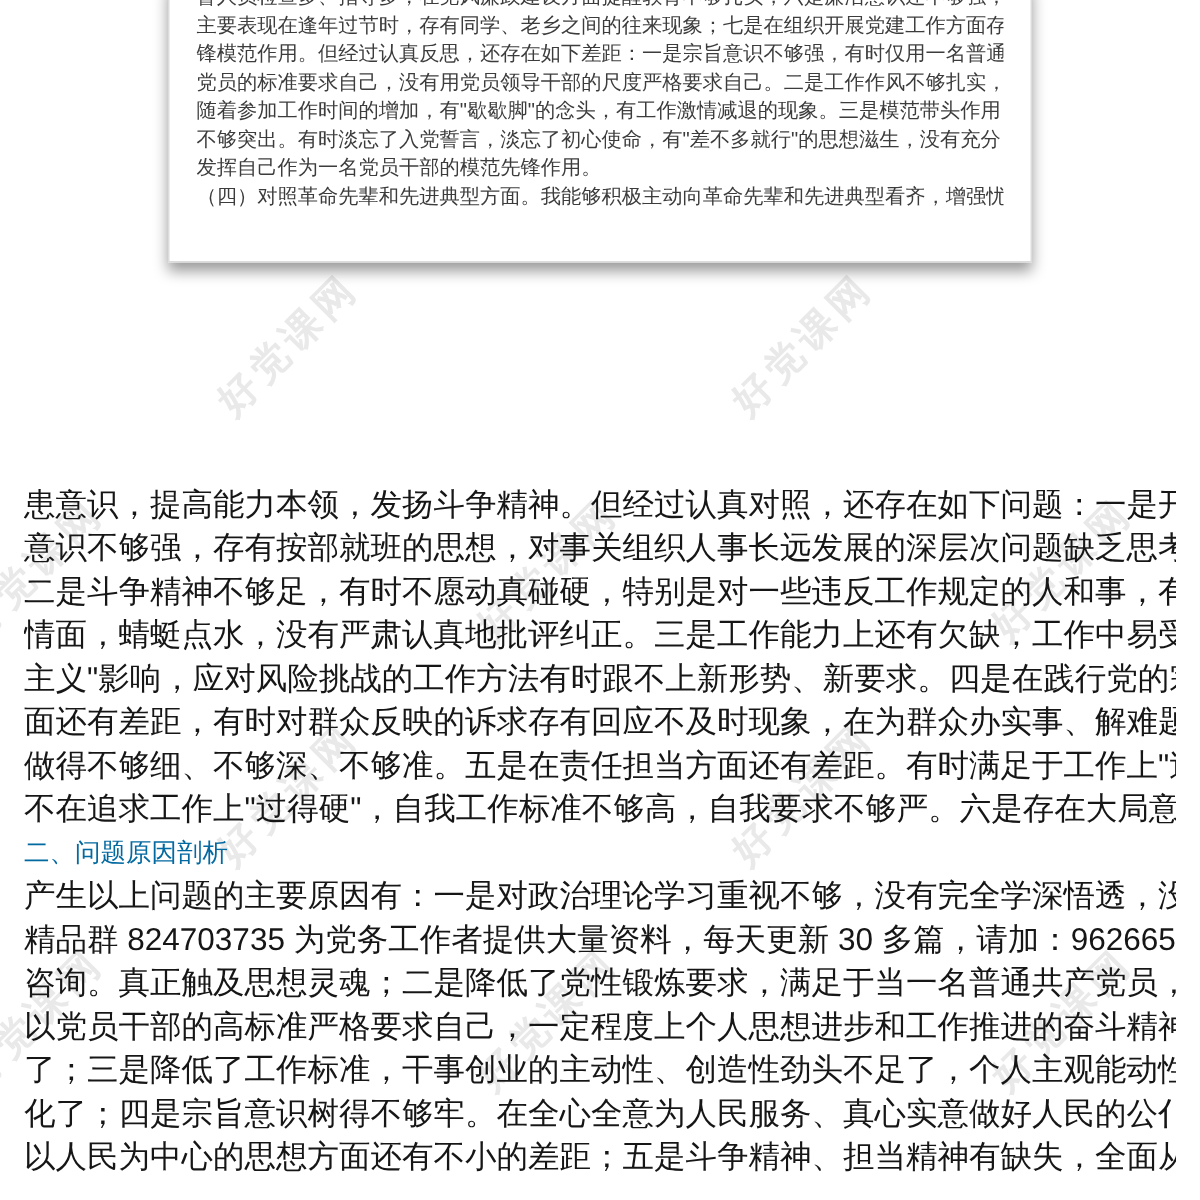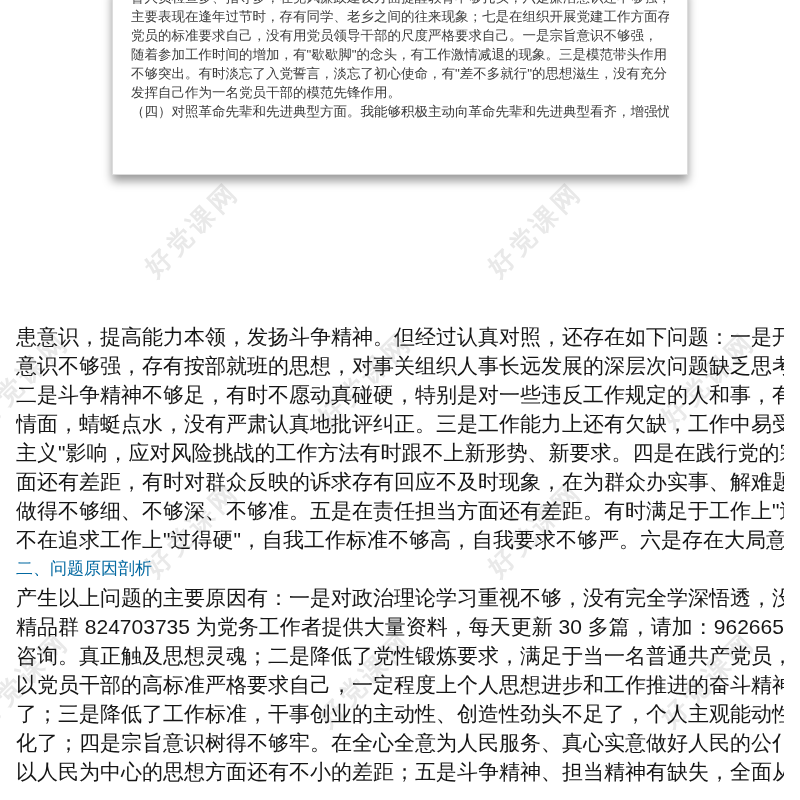--- a/index.html
+++ b/index.html
@@ -37,21 +37,22 @@
     <span class="wm" style="left:475px;top:512px">好党课网</span>
     <span class="wm" style="left:-38px;top:662px">好党课网</span>
     <span class="wm" style="left:305px;top:662px">好党课网</span>
     <span class="wm" style="left:648px;top:662px">好党课网</span>
   </div>
 
   <div class="doc-page">
     <div class="doc-lines">
         <div class="doc-line">督人员检查多、指导多，在党风廉政建设方面提醒教育不够扎实；六是廉洁意识还不够强，</div>
         <div class="doc-line">主要表现在逢年过节时，存有同学、老乡之间的往来现象；七是在组织开展党建工作方面存</div>
-        <div class="doc-line">党员的标准要求自己，没有用党员领导干部的尺度严格要求自己。一是宗旨意识不够强，</div>
+        <div class="doc-line">锋模范作用。但经过认真反思，还存在如下差距：一是宗旨意识不够强，有时仅用一名普通</div>
+        <div class="doc-line">党员的标准要求自己，没有用党员领导干部的尺度严格要求自己。二是工作作风不够扎实，</div>
         <div class="doc-line">随着参加工作时间的增加，有"歇歇脚"的念头，有工作激情减退的现象。三是模范带头作用</div>
         <div class="doc-line">不够突出。有时淡忘了入党誓言，淡忘了初心使命，有"差不多就行"的思想滋生，没有充分</div>
         <div class="doc-line">发挥自己作为一名党员干部的模范先锋作用。</div>
         <div class="doc-line">（四）对照革命先辈和先进典型方面。我能够积极主动向革命先辈和先进典型看齐，增强忧</div>
       </div>
   </div>
 
   <div class="article">
     <div>
         <div class="body-line">患意识，提高能力本领，发扬斗争精神。但经过认真对照，还存在如下问题：一是开拓创新</div>

